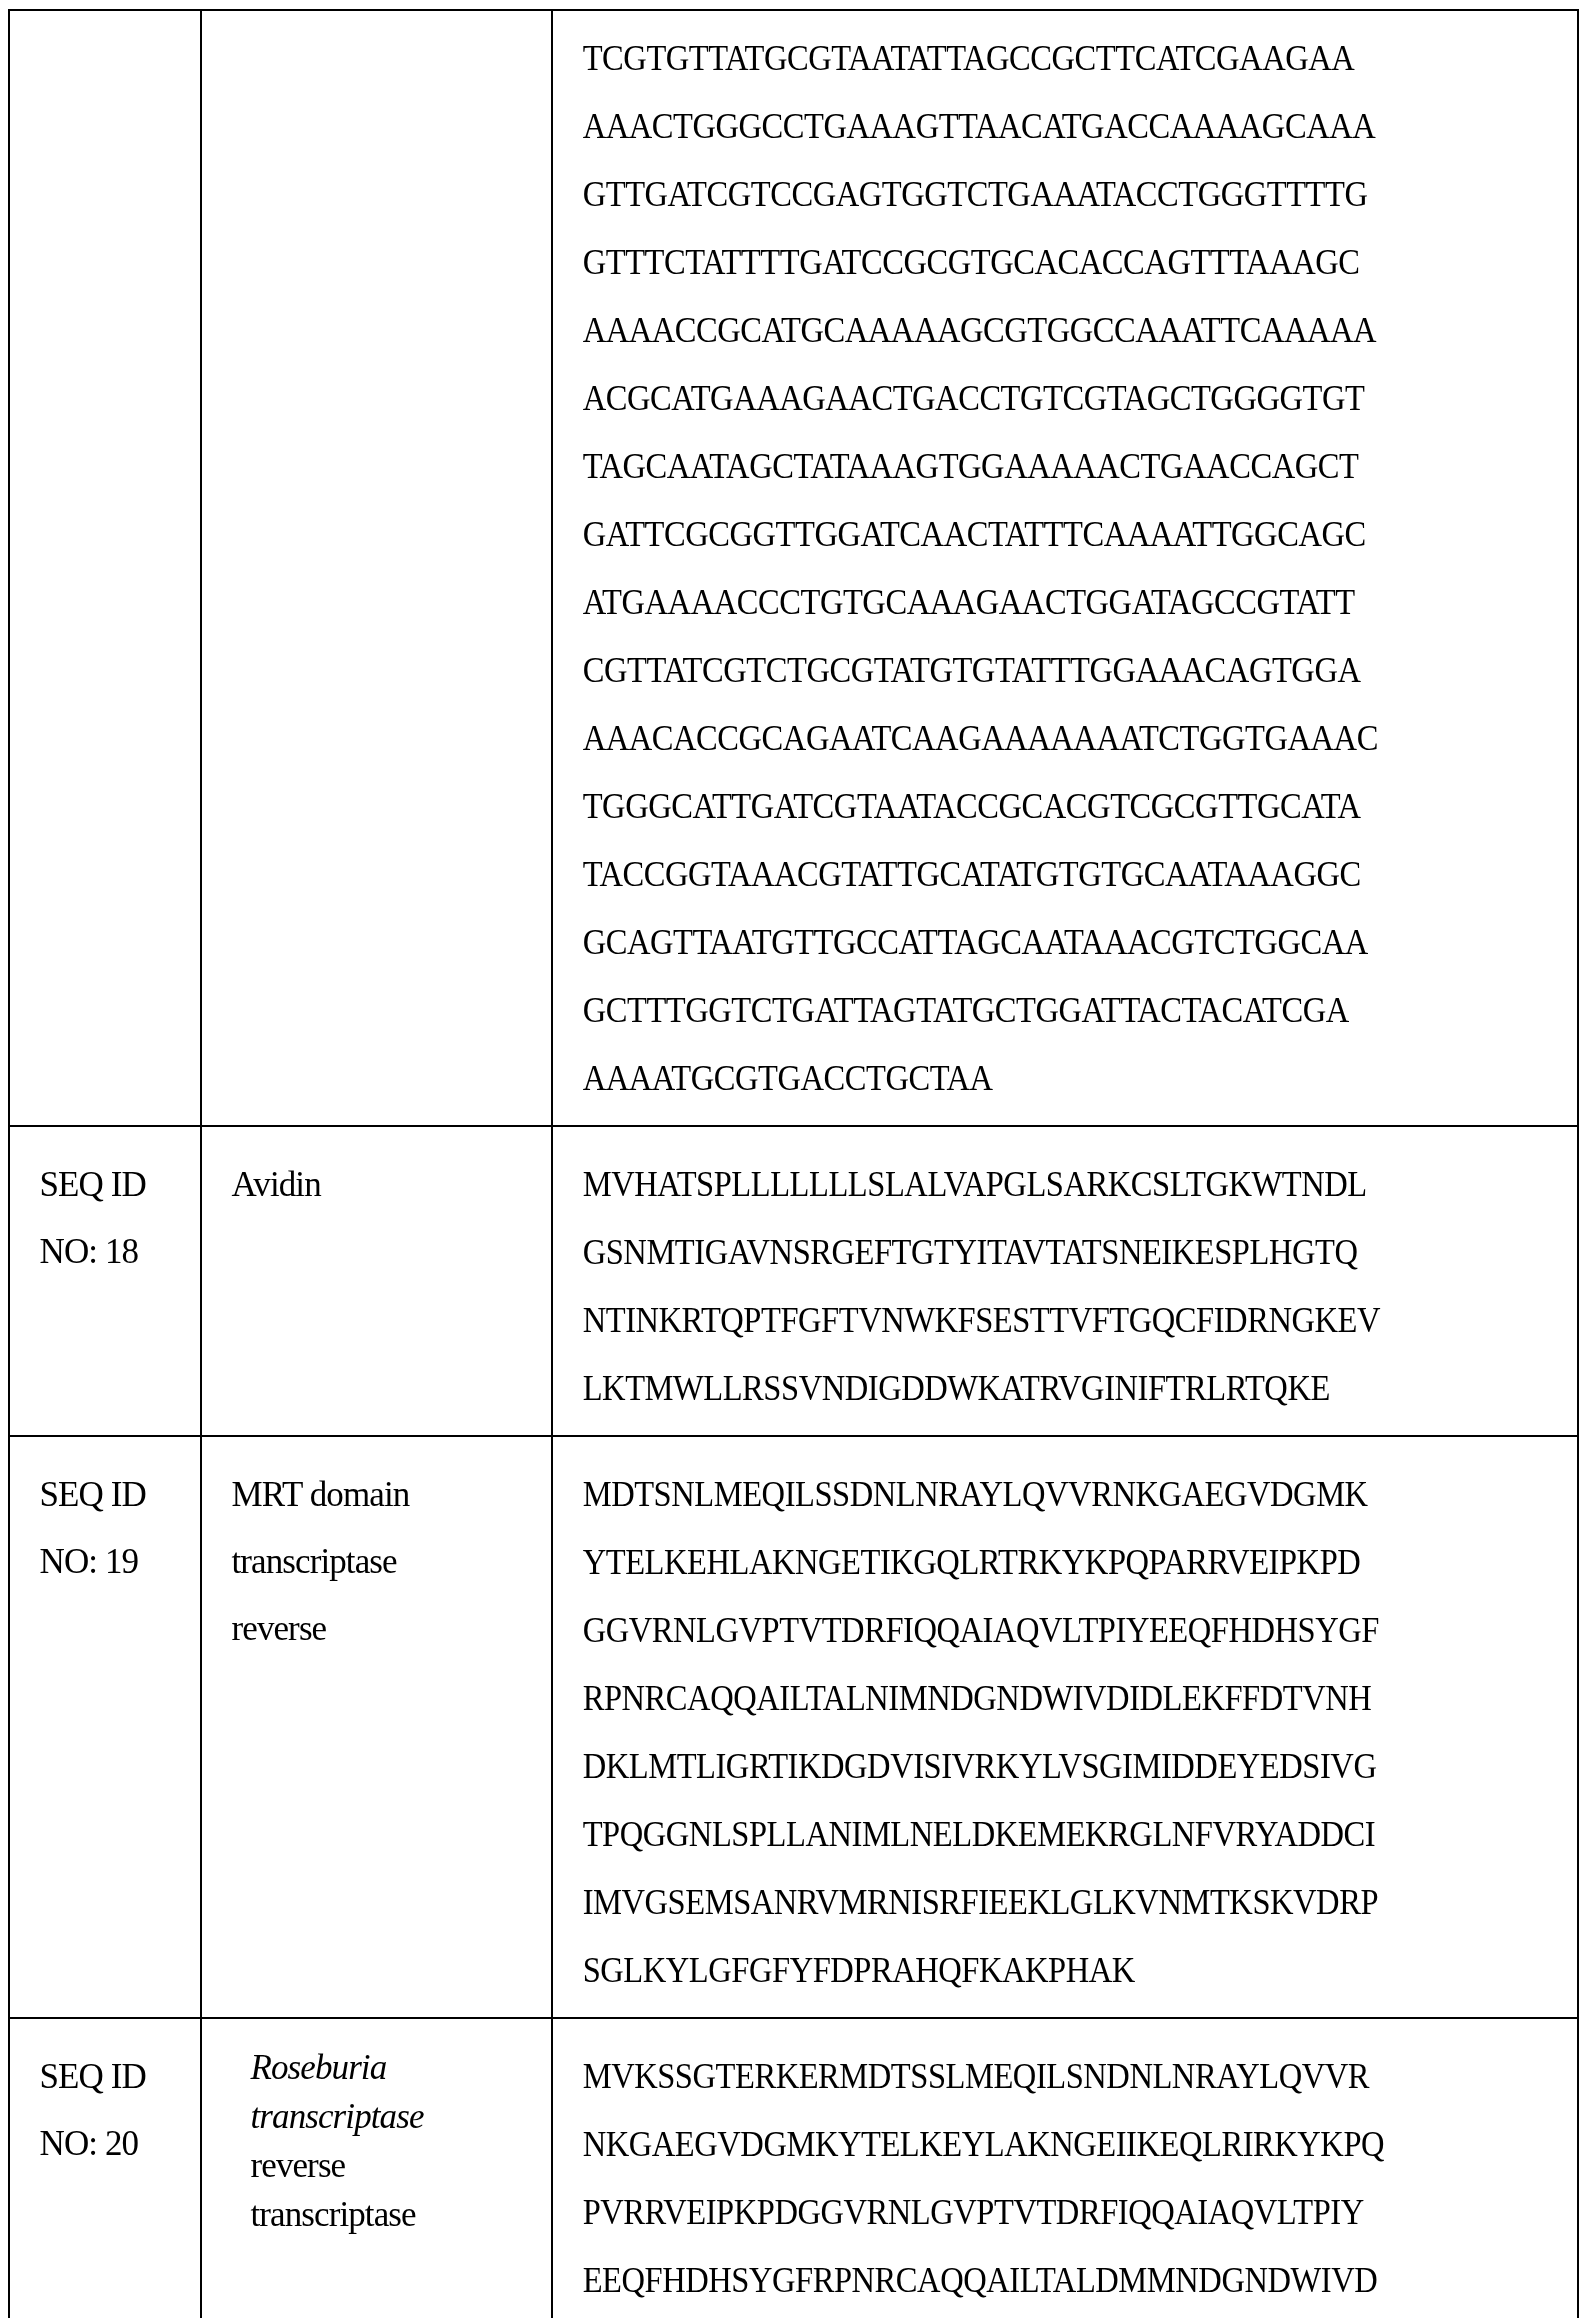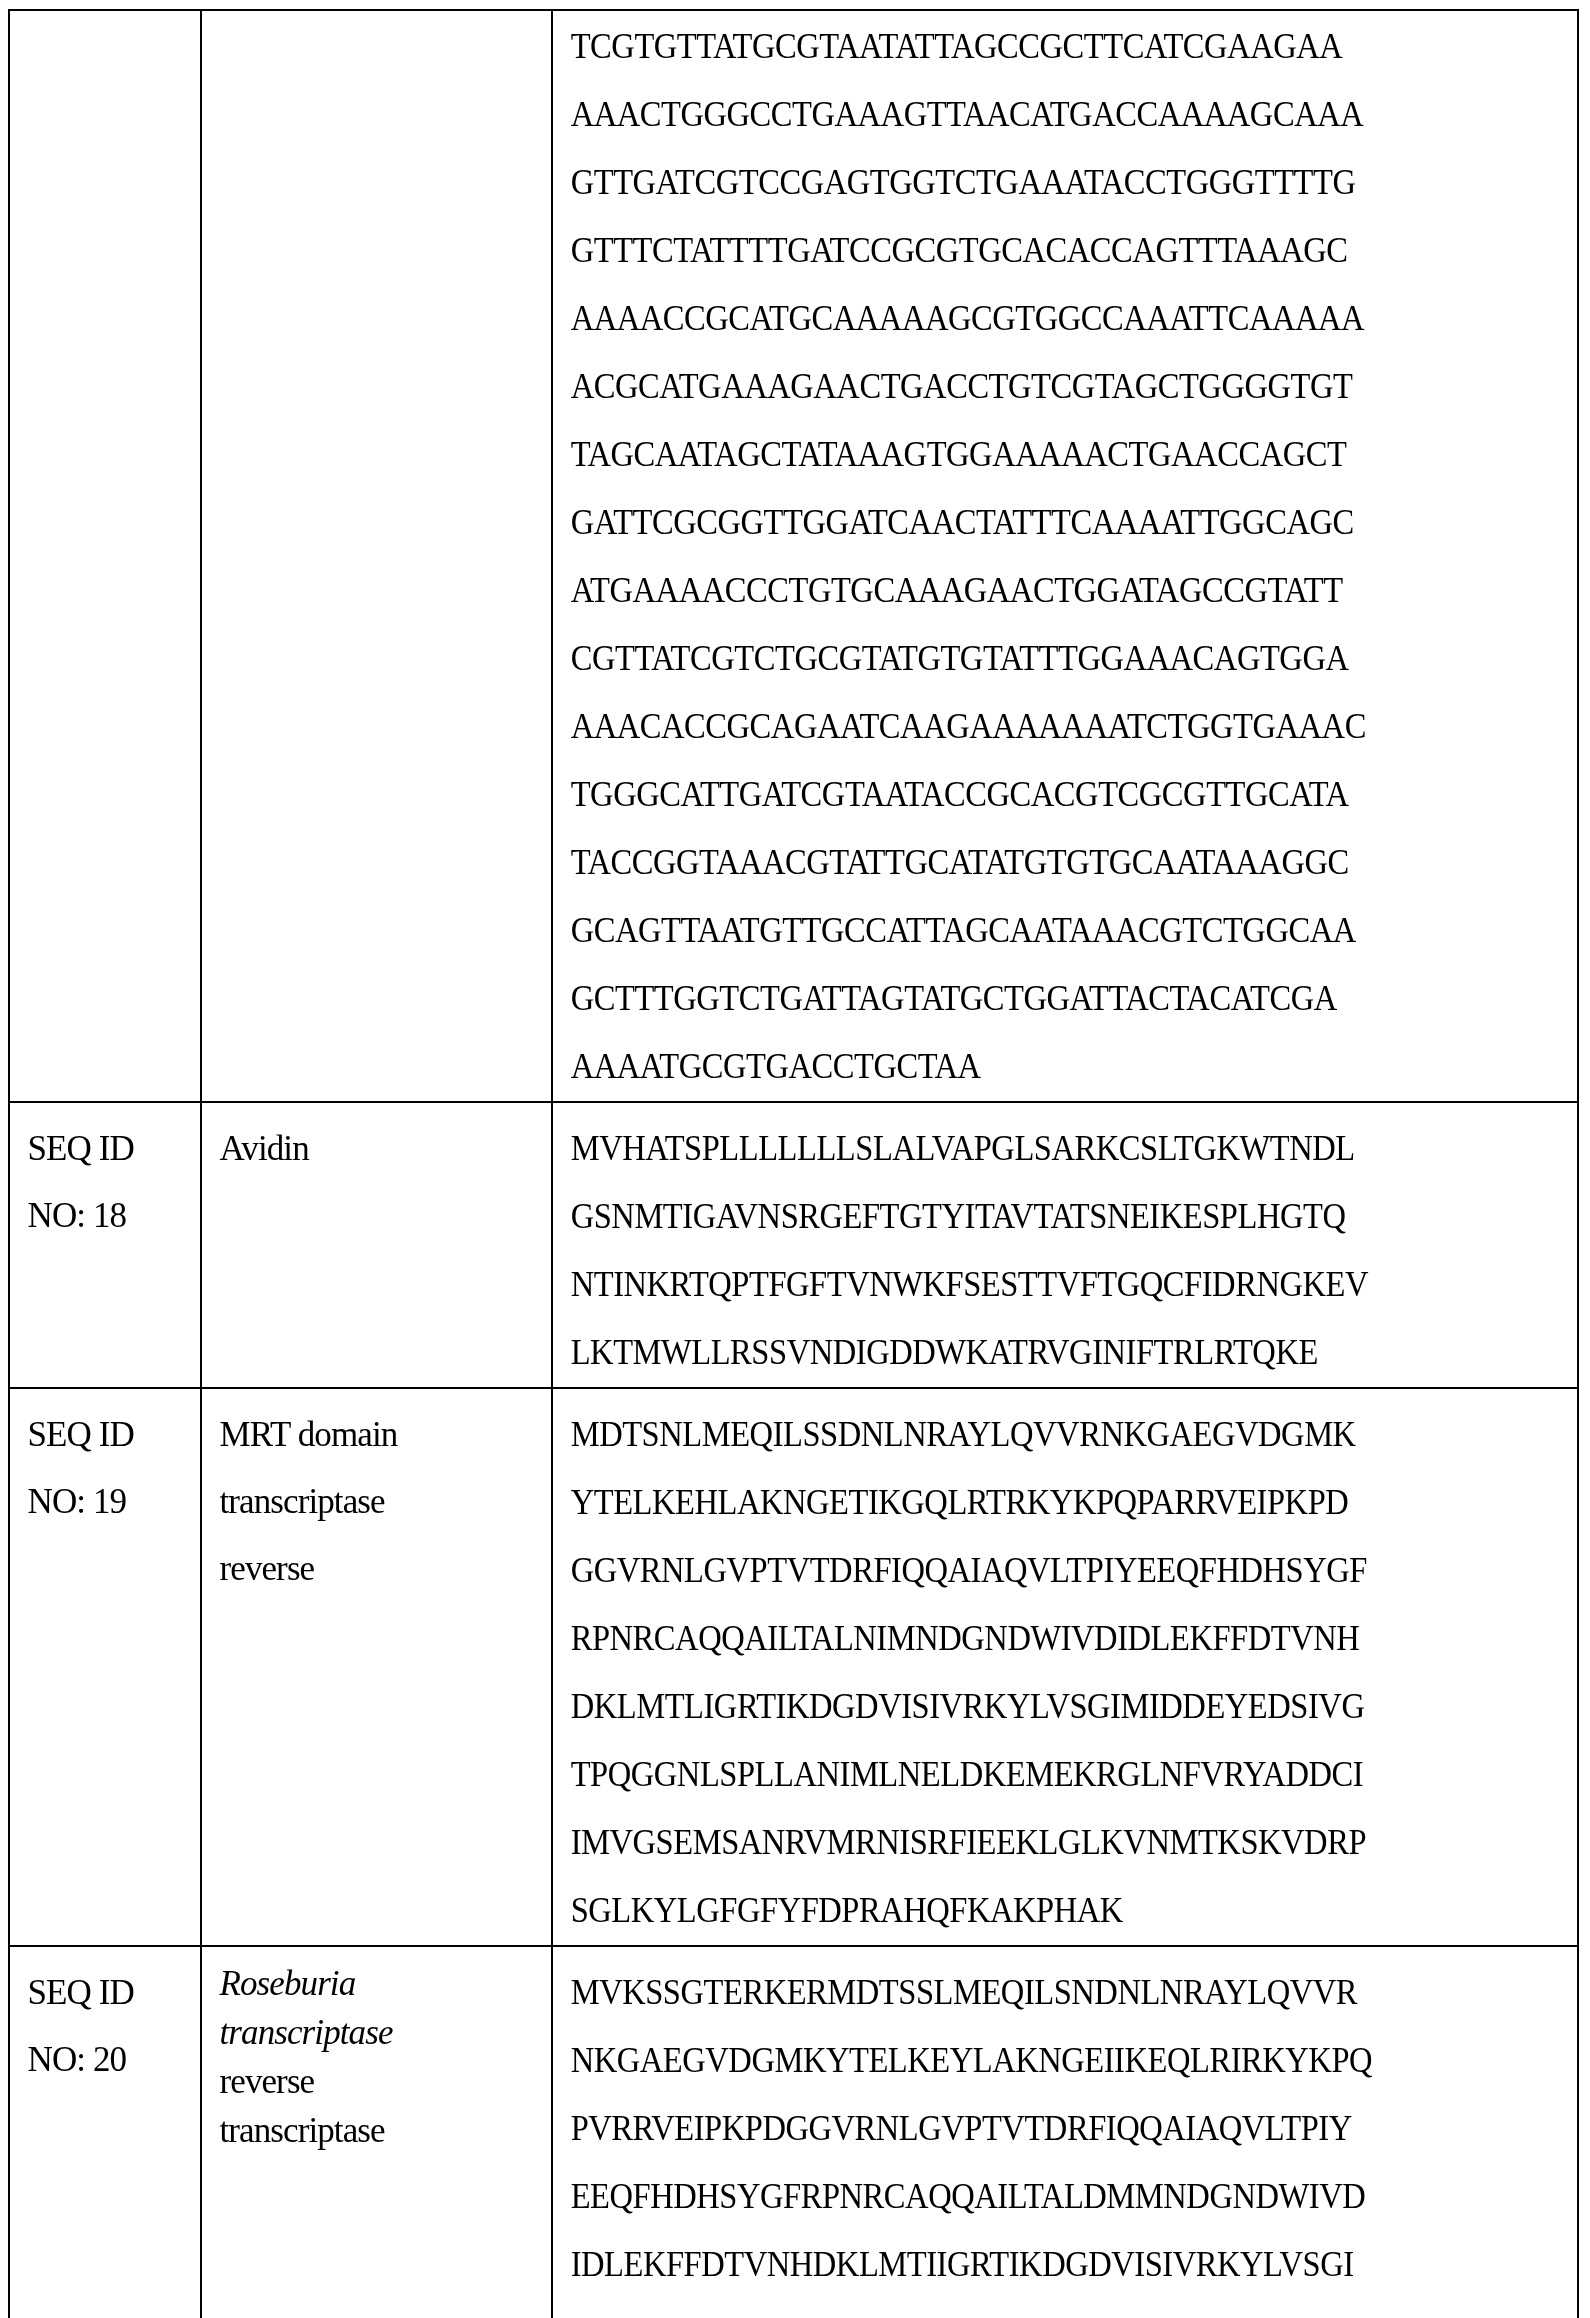--- a/index.html
+++ b/index.html
@@ -19,21 +19,21 @@
     position: absolute;
     left: 8px;
     top: 8.8px;
     width: 1571px;
     border-collapse: collapse;
     table-layout: fixed;
   }
   .seq-table td {
     border: 2.6px solid #000000;
     vertical-align: top;
-    padding: 0;
+    padding: 12px;
   }
   .seq-table tr.last td {
     border-bottom-width: 5.3px;
   }
   .col-id { width: 192px; }
   .col-desc { width: 351px; }
   .col-seq { width: auto; }
 
   .cell-inner {
     padding: 12.3px 0 0 17.5px;
@@ -45,20 +45,21 @@
     padding-left: 17.5px;
   }
   .cell-inner.desc-cell {
     padding-left: 17.5px;
   }
   .desc-cell .line {
     display: block;
   }
   .desc-cell.tight .line {
     line-height: 49px;
+    margin-left: 19px;
   }
   .desc-cell.tight {
     padding-top: 12.3px;
   }
   .italic {
     font-style: italic;
   }
   .seq-cell {
     padding-left: 19px;
     font-size: 35px;

